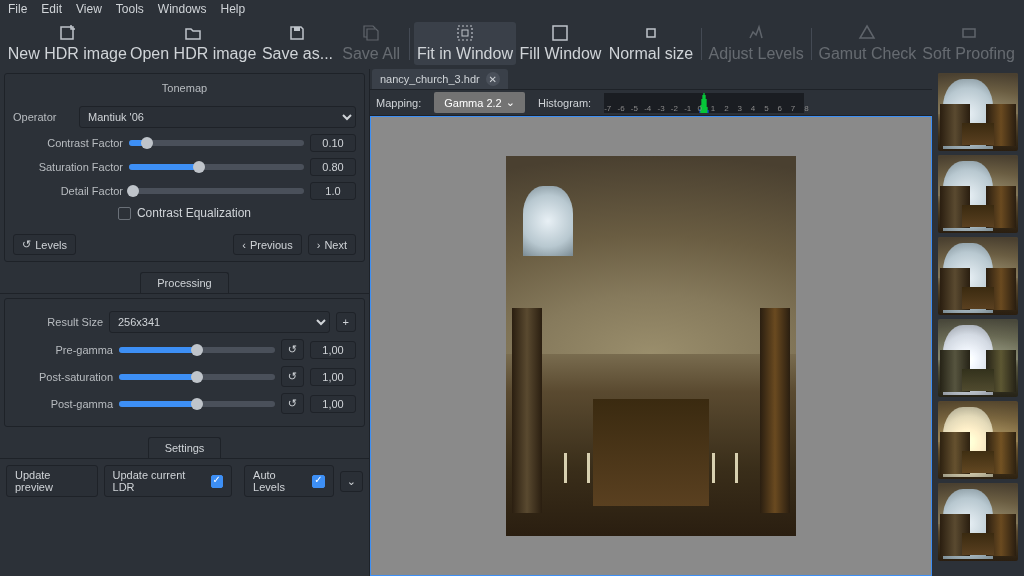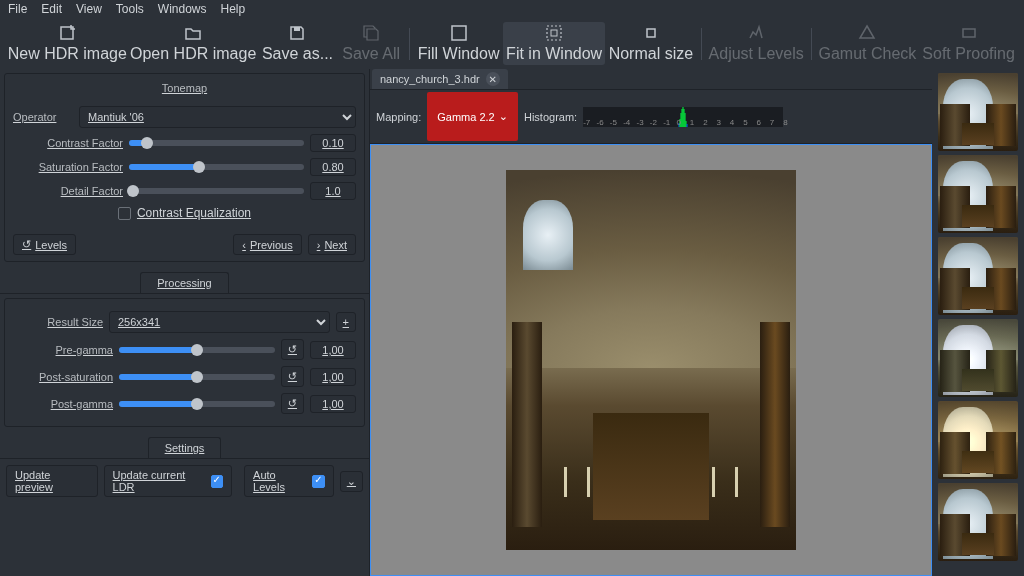--- a/index.html
+++ b/index.html
@@ -49,21 +49,20 @@
     display: flex;
     overflow: hidden;
   }
   .sidebar {
     width: 370px;
     background: #2c3138;
     border-right: 1px solid #1e2228;
     display: flex;
     flex-direction: column;
     overflow-y: auto;
-    text-decoration: underline;
   }
   .panel {
     border: 1px solid #1e2228;
     border-radius: 3px;
     margin: 4px;
     padding: 6px 8px;
   }
   .panel-title {
     text-align: center;
     font-size: 11px;
@@ -198,31 +197,31 @@
     width: 14px; height: 14px;
     background: #4a505a;
     border-radius: 50%;
     display: inline-flex;
     align-items: center; justify-content: center;
     font-size: 10px;
   }
   .mapping-bar {
     display: flex;
     align-items: center;
-    gap: 6px;
+    gap: 13px;
     padding: 2px 6px;
     background: #2c3138;
     font-size: 11px;
     border-top: 1px solid #1e2228;
     border-bottom: 1px solid #1e2228;
   }
   .mapping-sel {
-    background: #b91c1c;
+    background: #737373;
     color: #fff;
-    padding: 18px 10px;
+    padding: 4px 10px;
     border-radius: 2px;
     display: inline-flex;
     align-items: center;
     gap: 4px;
   }
   .histo {
     width: 200px; height: 20px;
     background: #1a1d22;
     position: relative;
     display: flex;
@@ -319,32 +318,32 @@
       <span class="tb-label">Save as...</span>
     </div>
     <div class="tb-item disabled">
       <svg class="tb-icon" viewBox="0 0 18 18">
         <path d="M2 2h9l2 2v9H2z" fill="none" stroke="#bfc4ca" stroke-width="1.2"></path>
         <path d="M5 5h9l2 2v9H5z" fill="#2c3138" stroke="#bfc4ca" stroke-width="1.2"></path>
       </svg>
       <span class="tb-label">Save All</span>
     </div>
     <div class="divider-v"></div>
-    <div class="tb-item">
-      <svg class="tb-icon" viewBox="0 0 18 18">
-        <rect x="2" y="2" width="14" height="14" fill="none" stroke="#bfc4ca" stroke-width="1.5"></rect>
-      </svg>
-      <span class="tb-label">Fill Window</span>
-    </div>
     <div class="tb-item active">
       <svg class="tb-icon" viewBox="0 0 18 18">
         <rect x="2" y="2" width="14" height="14" fill="none" stroke="#bfc4ca" stroke-width="1.2" stroke-dasharray="2 2"></rect>
         <rect x="6" y="6" width="6" height="6" fill="none" stroke="#bfc4ca"></rect>
       </svg>
       <span class="tb-label">Fit in Window</span>
+    </div>
+    <div class="tb-item">
+      <svg class="tb-icon" viewBox="0 0 18 18">
+        <rect x="2" y="2" width="14" height="14" fill="none" stroke="#bfc4ca" stroke-width="1.5"></rect>
+      </svg>
+      <span class="tb-label">Fill Window</span>
     </div>
     <div class="tb-item">
       <svg class="tb-icon" viewBox="0 0 18 18">
         <rect x="5" y="5" width="8" height="8" fill="none" stroke="#bfc4ca" stroke-width="1.5"></rect>
       </svg>
       <span class="tb-label">Normal size</span>
     </div>
     <div class="divider-v"></div>
     <div class="tb-item disabled">
       <svg class="tb-icon" viewBox="0 0 18 18">

